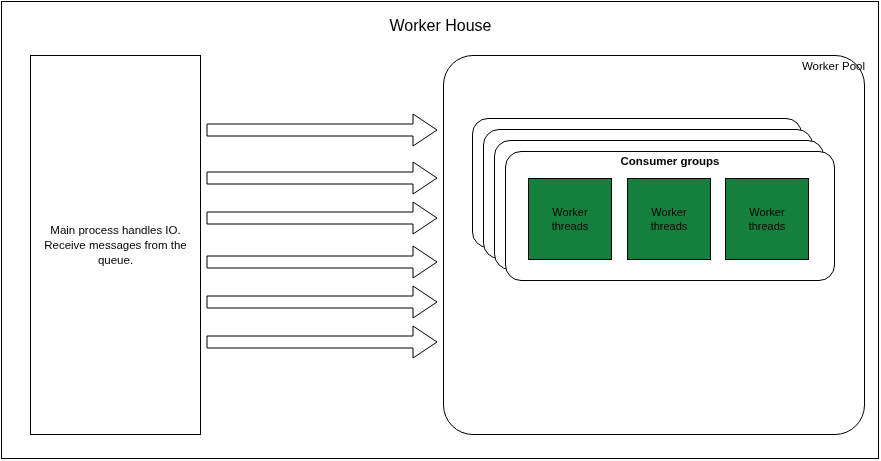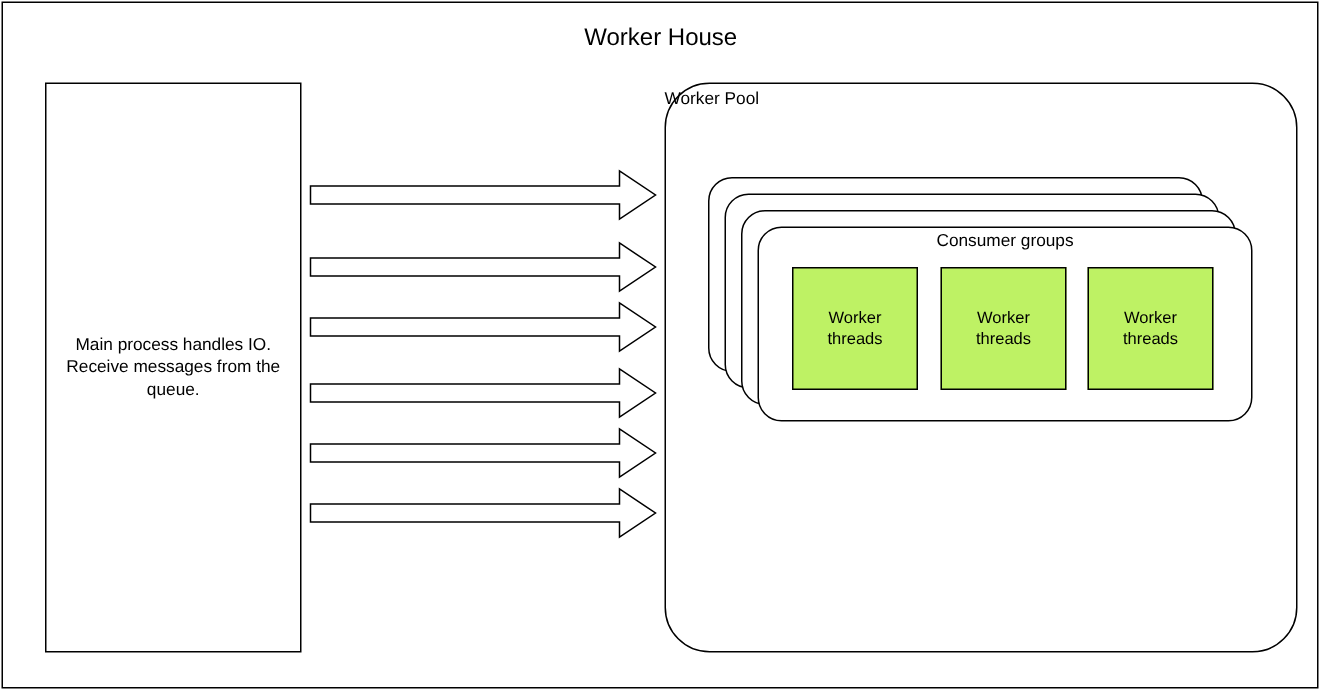--- a/index.html
+++ b/index.html
@@ -73,21 +73,21 @@
     border: 1px solid #000000;
     border-radius: 30px;
     box-sizing: border-box;
     background: #ffffff;
   }
   #worker-pool-title {
     position: absolute;
     left: 443px;
     top: 59px;
     width: 422px;
-    text-align: left;
+    text-align: right;
     font-size: 11.5px;
     color: #000000;
     line-height: 15px;
   }
   .stack-card {
     position: absolute;
     border: 1px solid #000000;
     border-radius: 16px;
     box-sizing: border-box;
     background: #ffffff;
@@ -108,29 +108,30 @@
   }
   #consumer-groups-title {
     position: absolute;
     left: 505px;
     top: 154px;
     width: 330px;
     text-align: center;
     font-size: 11.5px;
     color: #000000;
     line-height: 15px;
+    font-weight: bold;
   }
   .worker-thread-box {
     position: absolute;
     top: 178px;
     width: 84px;
     height: 82px;
     border: 1px solid #000000;
     box-sizing: border-box;
-    background: #bef264;
+    background: #15803d;
     display: flex;
     align-items: center;
     justify-content: center;
   }
   #worker-thread-box-0 { left: 528px; }
   #worker-thread-box-1 { left: 627px; }
   #worker-thread-box-2 { left: 725px; }
   .worker-thread-label {
     font-size: 11px;
     color: #000000;

